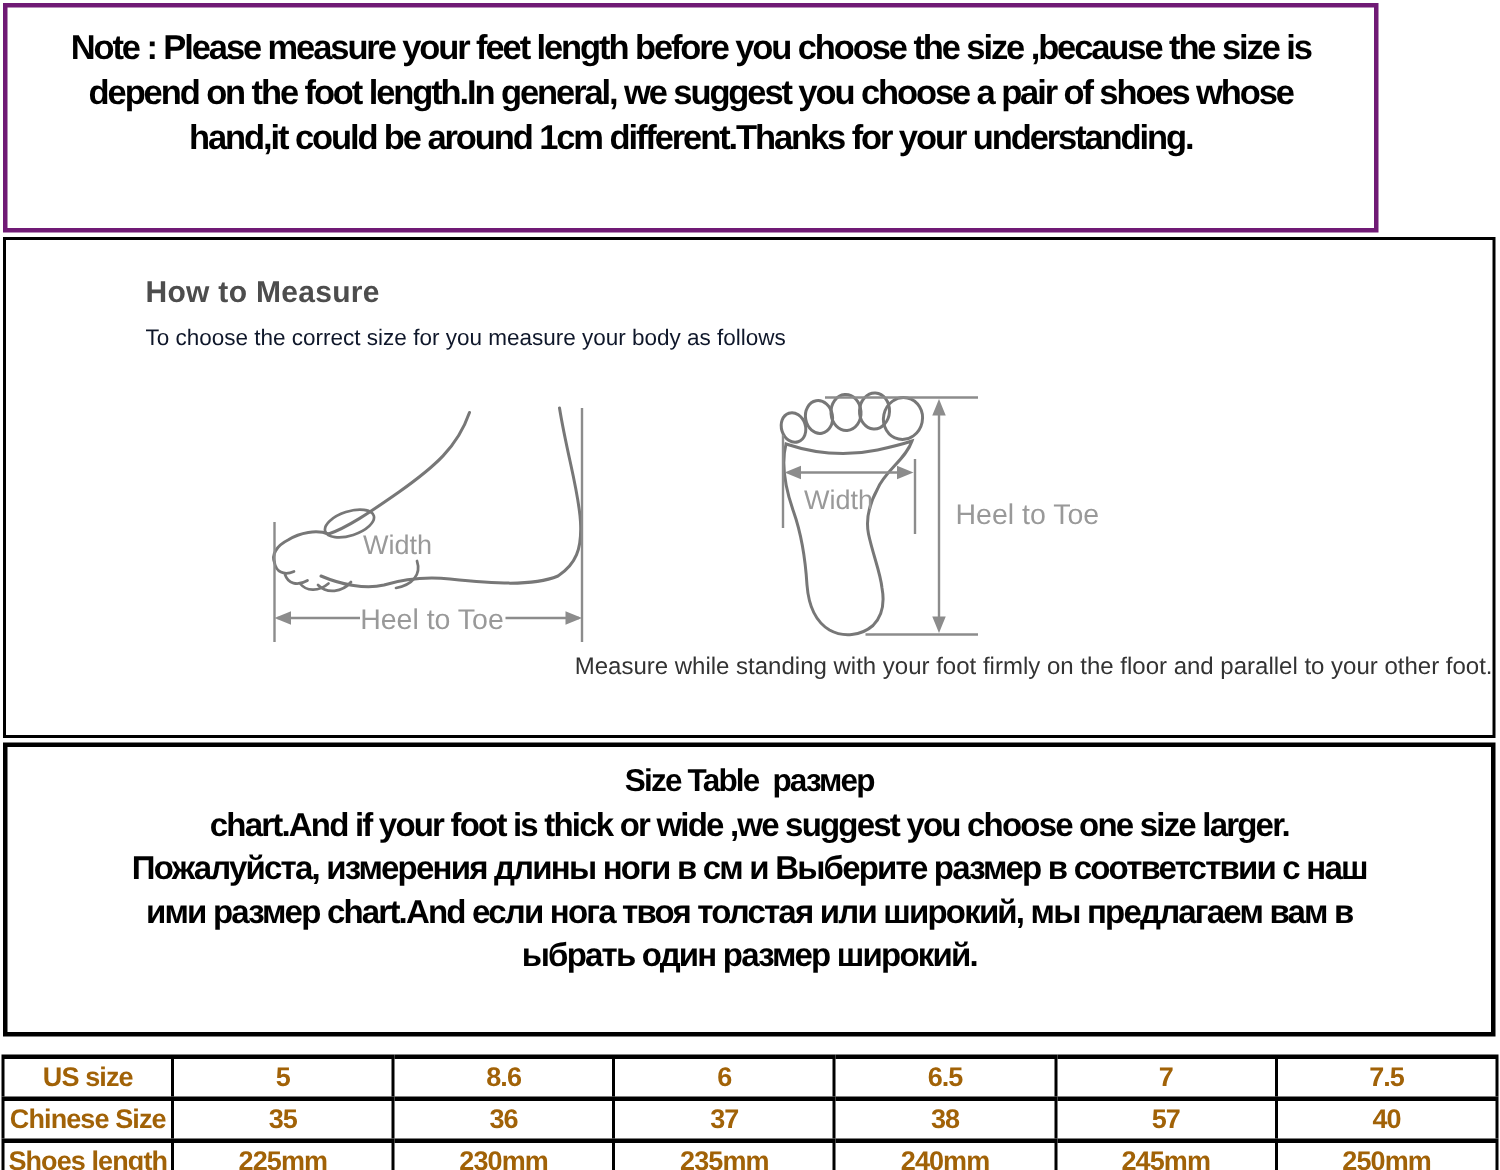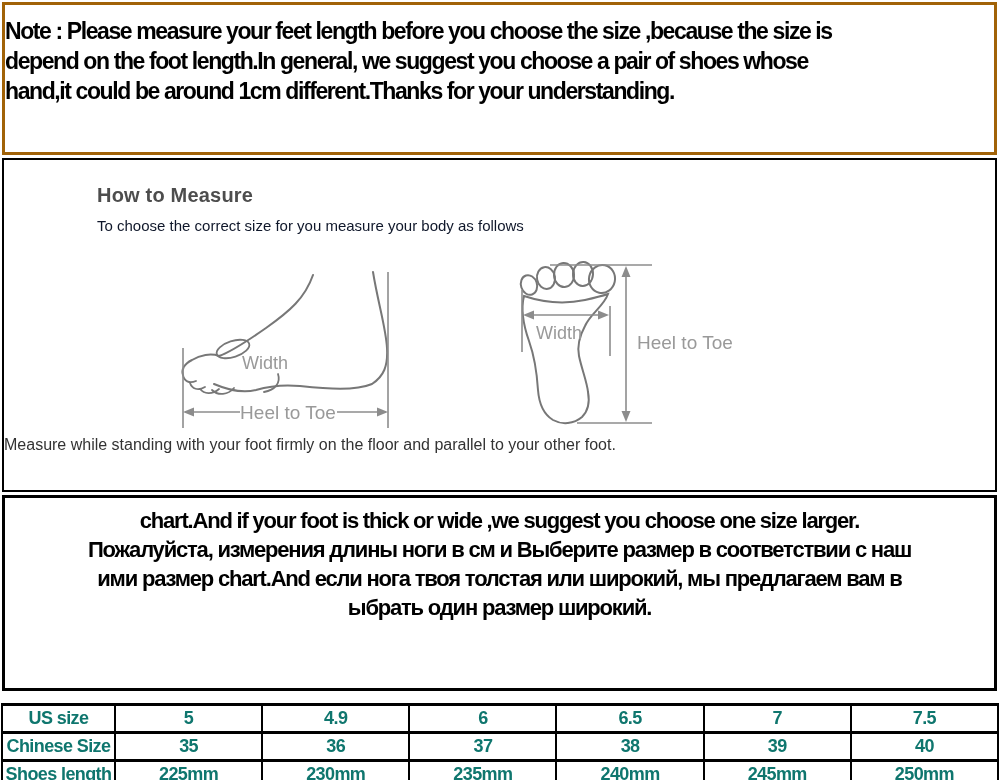--- a/index.html
+++ b/index.html
@@ -8,24 +8,24 @@
     width: 1000px;
     height: 780px;
     background: #ffffff;
     font-family: "Liberation Sans", sans-serif;
     overflow: hidden;
   }
   .boxed { position: absolute; box-sizing: border-box; background: #fff; }
 
   
   .note-box {
-    left: 2px; top: 2px; width: 995px; height: 153px;
-    border: 3px solid #a16207;
+    left: 2px; top: 2px; width: 917px; height: 153px;
+    border: 3px solid #701a75;
     padding-top: 11px;
-    text-align: left;
+    text-align: center;
   }
   .bold-line {
     font-weight: bold;
     font-size: 23px;
     line-height: 30px;
     letter-spacing: -1.4px;
     color: #000;
     white-space: pre-wrap;
   }
 
@@ -38,21 +38,21 @@
     position: absolute; left: 93px; top: 24px;
     font-size: 20px; color: #4d4d4d; letter-spacing: 0.2px; font-weight: bold;
   }
   .htm-subtitle {
     position: absolute; left: 93px; top: 57px;
     font-size: 15px; color: #0f172a;
   }
   .diagram-svg { position: absolute; left: 166px; top: 88px; }
   .htm-caption {
     position: absolute; left: 0; top: 276px; width: 100%;
-    text-align: left; font-size: 16px; color: #333;
+    text-align: right; font-size: 16px; color: #333;
   }
   .dim-label { font-family: "Liberation Sans", sans-serif; fill: #999; }
 
   
   .sizeinfo-box {
     left: 2px; top: 495px; width: 995px; height: 196px;
     border: 3px solid #000;
     padding-top: 8px;
     text-align: center;
   }
@@ -73,21 +73,21 @@
     border-collapse: collapse;
     table-layout: fixed;
   }
   .size-table td {
     border: 2px solid #000;
     border-top-width: 3px; border-bottom-width: 3px;
     text-align: center;
     font-weight: bold;
     font-size: 18px;
     letter-spacing: -0.6px;
-    color: #0f766e;
+    color: #a16207;
     padding: 0;
     height: 25px;
   }
   .size-table .label-col { width: 113px; }
 </style>
 </head>
 <body>
 
 <div class="canvas">
 
@@ -162,53 +162,54 @@
         <polygon points="456,174 451.5,163 460.5,163" stroke="none"></polygon>
       </g>
       <text class="dim-label" x="366" y="91" font-size="18">Width</text>
       <text class="dim-label" x="467" y="101" font-size="19">Heel to Toe</text>
     </svg>
 
     <div class="htm-caption">Measure while standing with your foot firmly on the floor and parallel to your other foot.</div>
   </section>
 
   <section class="boxed sizeinfo-box">
+    <div class="si-line si-title">Size Table  размер</div>
     <div class="si-line">chart.And if your foot is thick or wide ,we suggest you choose one size larger.</div>
     <div class="si-line">Пожалуйста, измерения длины ноги в см и Выберите размер в соответствии с наш</div>
     <div class="si-line">ими размер chart.And если нога твоя толстая или широкий, мы предлагаем вам в</div>
     <div class="si-line">ыбрать один размер широкий.</div>
   </section>
 
   <table class="size-table">
     <colgroup>
       <col class="label-col">
         <col>
         <col>
         <col>
         <col>
         <col>
         <col>
     </colgroup>
     <tbody>
       <tr>
         <td>US size</td>
         <td>5</td>
-        <td>4.9</td>
+        <td>8.6</td>
         <td>6</td>
         <td>6.5</td>
         <td>7</td>
         <td>7.5</td>
       </tr>
       <tr>
         <td>Chinese Size</td>
         <td>35</td>
         <td>36</td>
         <td>37</td>
         <td>38</td>
-        <td>39</td>
+        <td>57</td>
         <td>40</td>
       </tr>
       <tr>
         <td>Shoes length</td>
         <td>225mm</td>
         <td>230mm</td>
         <td>235mm</td>
         <td>240mm</td>
         <td>245mm</td>
         <td>250mm</td>

